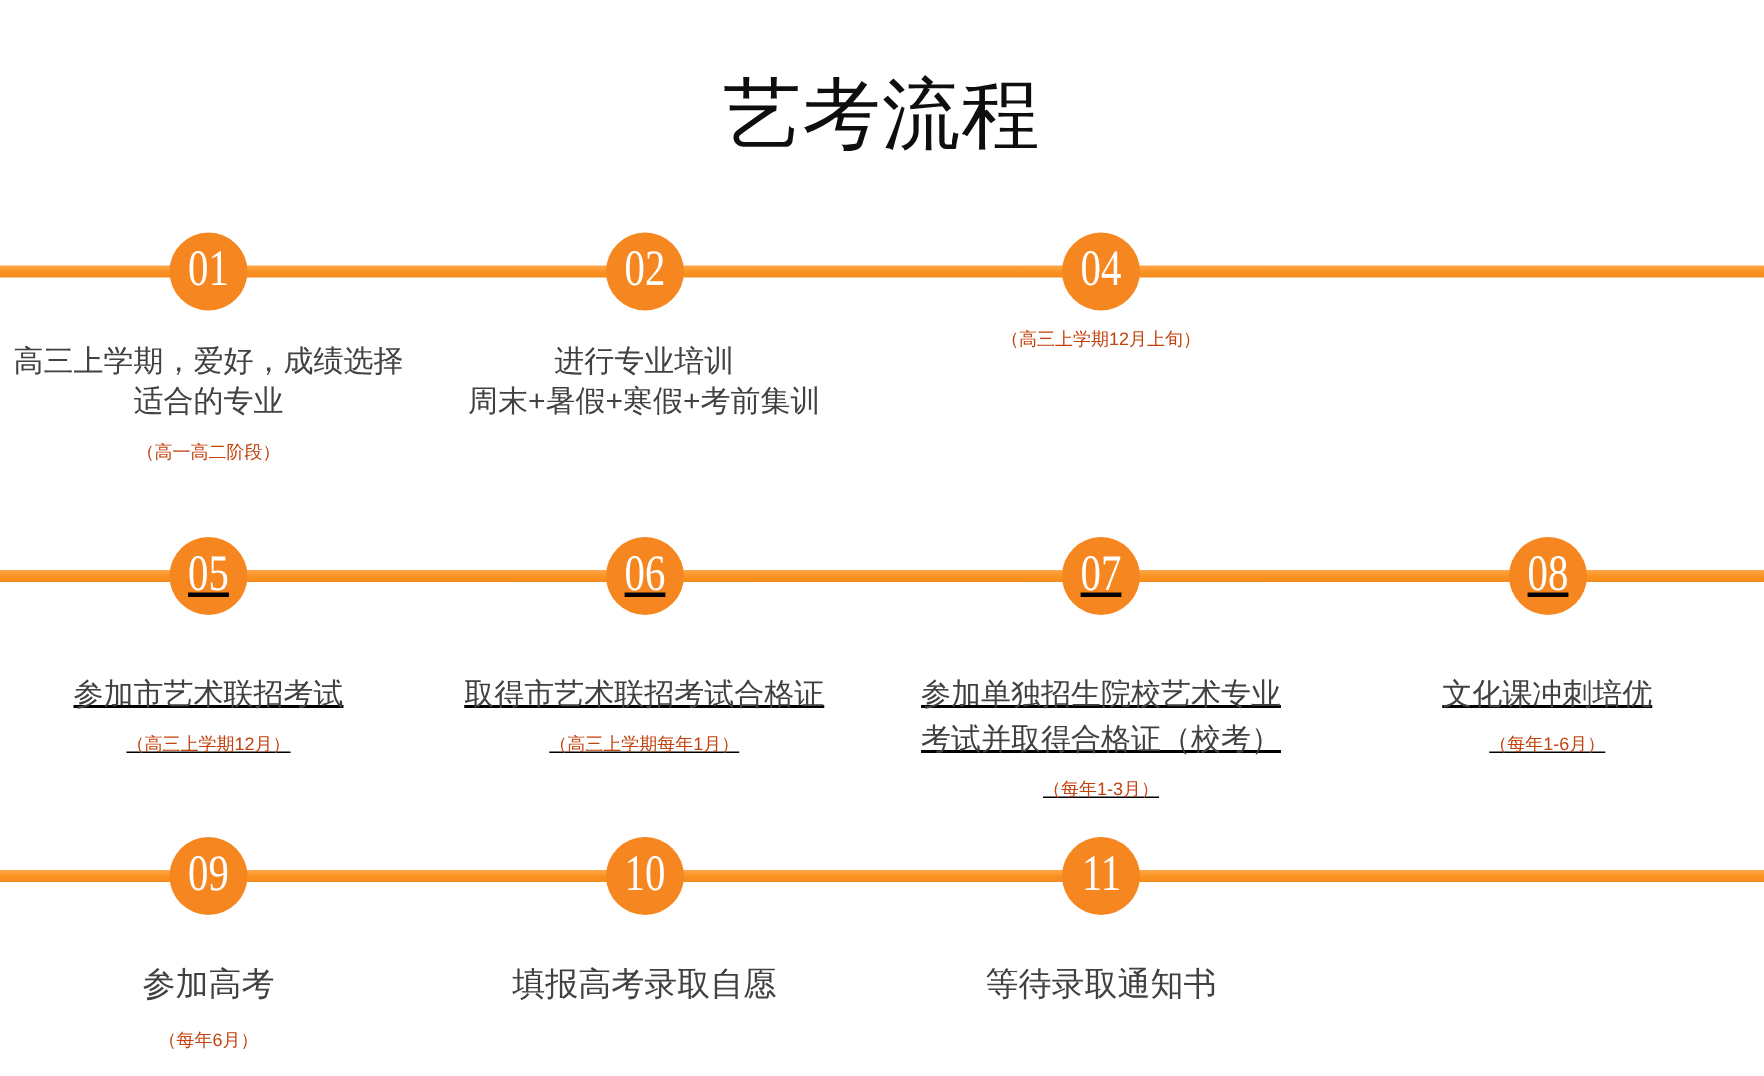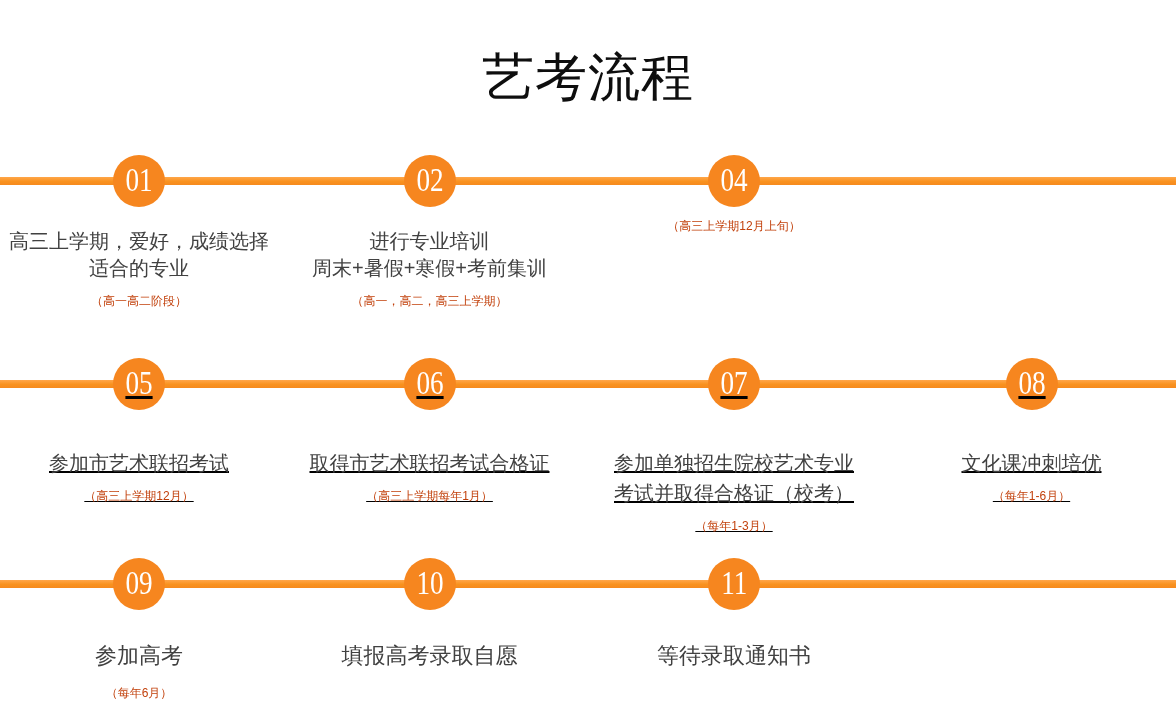--- a/index.html
+++ b/index.html
@@ -85,21 +85,20 @@
       </div>
 
       <div class="cell">
         <div class="step-circle">
           <span class="step-number">02</span>
         </div>
         <div class="step-title">
           <span class="line">进行专业培训</span>
           <span class="line">周末+暑假+寒假+考前集训</span>
         </div>
-        <div class="step-note">（高一，高二，高三上学期）</div>
       </div>
 
 
       <div class="cell">
         <div class="step-circle">
           <span class="step-number">04</span>
         </div>
         <div class="step-note">（高三上学期12月上旬）</div>
       </div>
 

